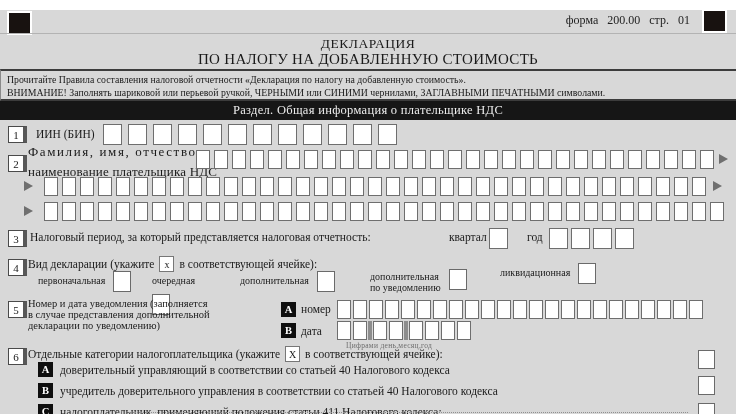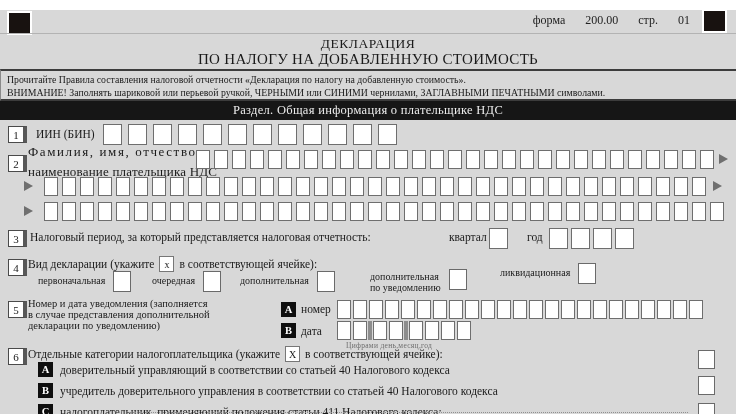--- a/index.html
+++ b/index.html
@@ -11,21 +11,21 @@
     position:relative;width:736px;height:414px;overflow:hidden;
     background:var(--page-bg);
     font-family:"Liberation Serif","DejaVu Serif",serif;
     color:var(--ink);
   }
   .topstrip{position:absolute;left:0;top:0;width:736px;height:10px;background:#ffffff;}
   .regsq{position:absolute;width:21px;height:20px;background:#181210;border:2px solid #fff;}
   .regsq.left{left:7px;top:11px;}
   .regsq.right{left:702px;top:9px;}
   .formmeta{position:absolute;top:13px;right:46px;font-size:12px;color:#222;}
-  .formmeta span{margin-left:20px;}
+  .formmeta span{margin-left:9px;}
   .topline{position:absolute;left:0;top:33px;width:736px;border-top:1px solid #b3b3b3;}
   .title1{position:absolute;left:0;right:0;top:36px;text-align:center;font-size:13.5px;letter-spacing:.5px;}
   .title2{position:absolute;left:0;right:0;top:51px;text-align:center;font-size:15px;letter-spacing:.3px;}
   .notice{
     position:absolute;left:0;top:69px;width:734px;height:26px;
     border-top:2px solid #3c3c3c;border-bottom:2px solid #3c3c3c;
     border-left:1px solid #8a8a8a;border-right:1px solid #8a8a8a;
     padding:2px 0 0 6px;font-size:9.8px;line-height:13px;
   }
   .sectionbar{
@@ -243,21 +243,21 @@
   <div class="numbox" style="left:8px;top:259px;">4</div>
   <div class="hflex" style="left:28px;top:256px;">
     <span>Вид декларации (укажите</span>
     <span class="xbox">x</span>
     <span>в соответствующей ячейке):</span>
   </div>
   <div class="opt" style="left:38px;top:271px;">
     <span class="optlbl">первоначальная</span>
     <span class="checkbox"></span>
   </div>
-  <div class="opt" style="left:152px;top:271px;">
+  <div class="opt" style="left:152px;top:271px;flex-direction:column;">
     <span class="optlbl">очередная</span>
     <span class="checkbox"></span>
   </div>
   <div class="opt" style="left:240px;top:271px;">
     <span class="optlbl">дополнительная</span>
     <span class="checkbox"></span>
   </div>
   <div class="opt" style="left:370px;top:269px;">
     <span class="optlbl" style="padding-top:2px;">дополнительная
 по уведомлению</span>

